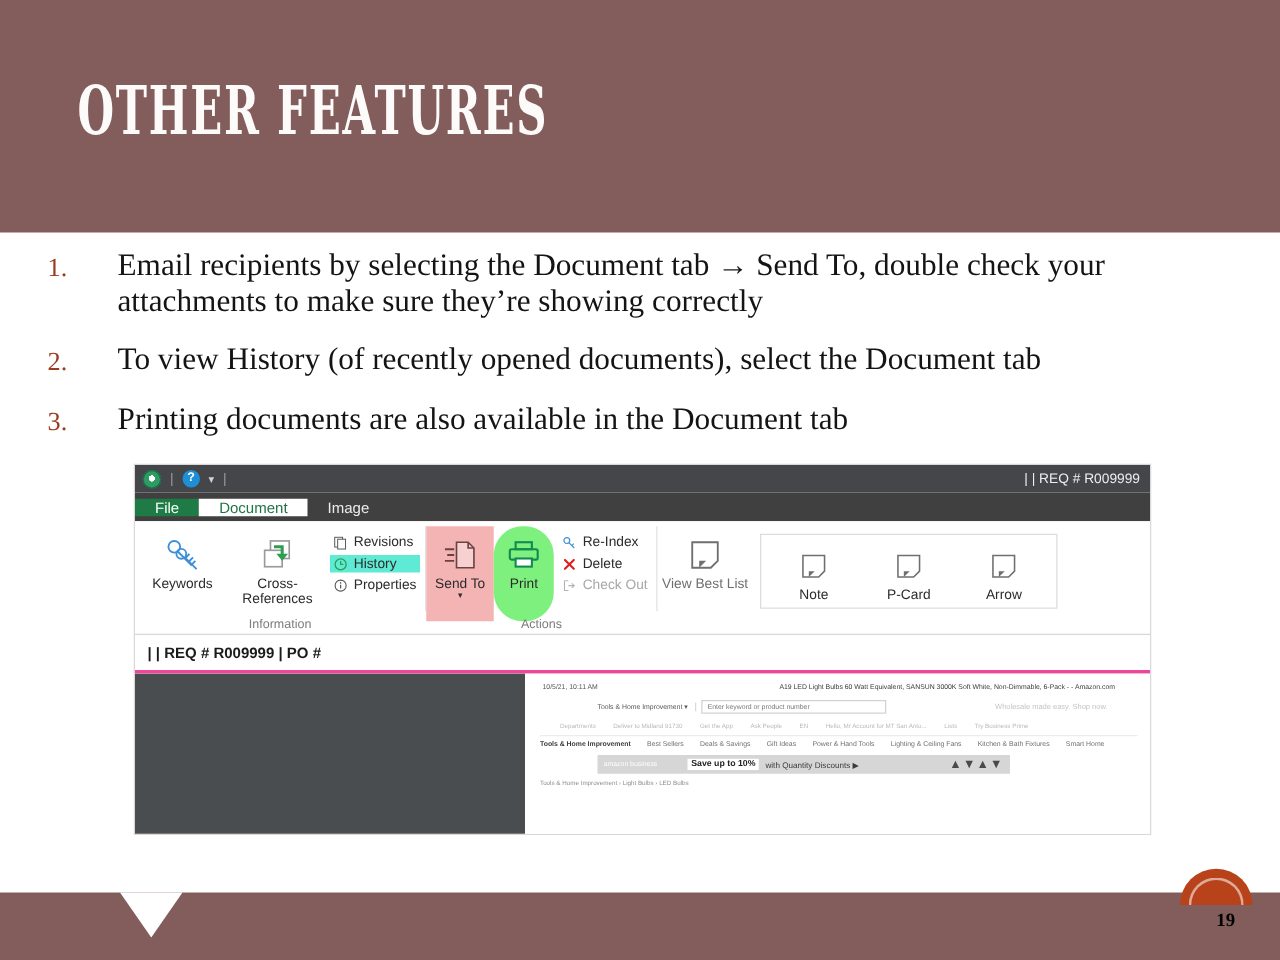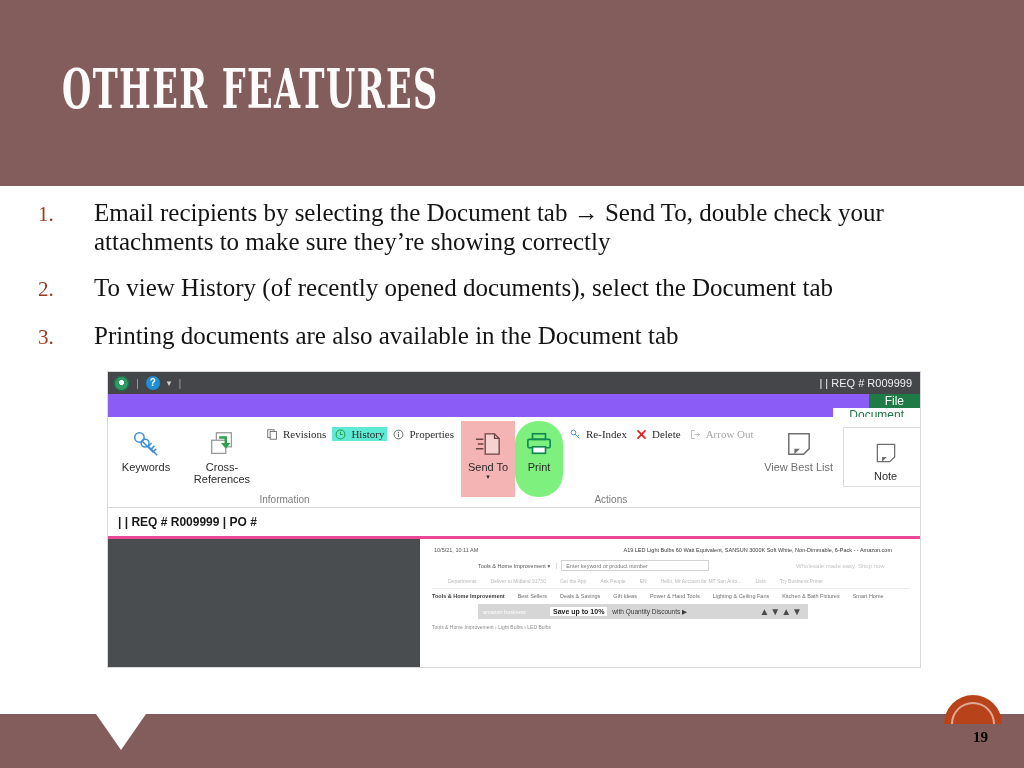--- a/index.html
+++ b/index.html
@@ -165,24 +165,23 @@
     position: absolute;
     right: 8px; top: 0;
     line-height: 22px;
     color: #eceff1;
     font-size: 11px;
     white-space: nowrap;
   }
 
   .tabs-row {
     height: 23px;
-    background: #8b5cf6;
-    display: flex;
-    align-items: flex-end;
-    flex-direction: column;
+    background: #404040;
+    display: flex;
+    align-items: center;
   }
   .tab {
     display: flex; align-items: center;
     padding: 0 16px;
     font-size: 12px;
     color: #e9ecee;
     cursor: default;
   }
   .tab.file { background: #1e7b45; color: #ffffff; }
   .tab.active { background: #ffffff; color: #217346; }
@@ -224,25 +223,24 @@
     padding-top: 6px;
     font-size: 11px;
     color: #2b2b2b;
     text-align: center;
     line-height: 12px;
   }
   .big-btn .glyph { height: 34px; display: flex; align-items: center; }
 
   .small-col {
     display: flex;
-    flex-direction: row;
+    flex-direction: column;
     justify-content: center;
     padding: 6px 4px 0 4px;
     gap: 3px;
-    font-family: Liberation Serif, serif;
   }
   .small-btn {
     display: flex;
     align-items: center;
     gap: 5px;
     font-size: 11px;
     color: #2b2b2b;
     padding: 1px 3px;
     white-space: nowrap;
   }
@@ -524,21 +522,21 @@
               </span>
               <span>Delete</span>
             </div>
             <div class="small-btn disabled">
               <span>
                 <svg width="11" height="11" viewBox="0 0 14 14">
                   <path d="M2 2 h4 M2 2 v10 h4" fill="none" stroke="#b3b3b3" stroke-width="1.1"></path>
                   <path d="M6 7 h6 M9.5 4.6 L12 7 L9.5 9.4" fill="none" stroke="#b3b3b3" stroke-width="1.1"></path>
                 </svg>
               </span>
-              <span>Arrow Out</span>
+              <span>Check Out</span>
             </div>
           </div>
         </div>
         <div class="rgroup-label">Actions</div>
       </div>
 
       <div class="rgroup-divider"></div>
 
       <div class="rgroup">
         <div class="rgroup-items">

